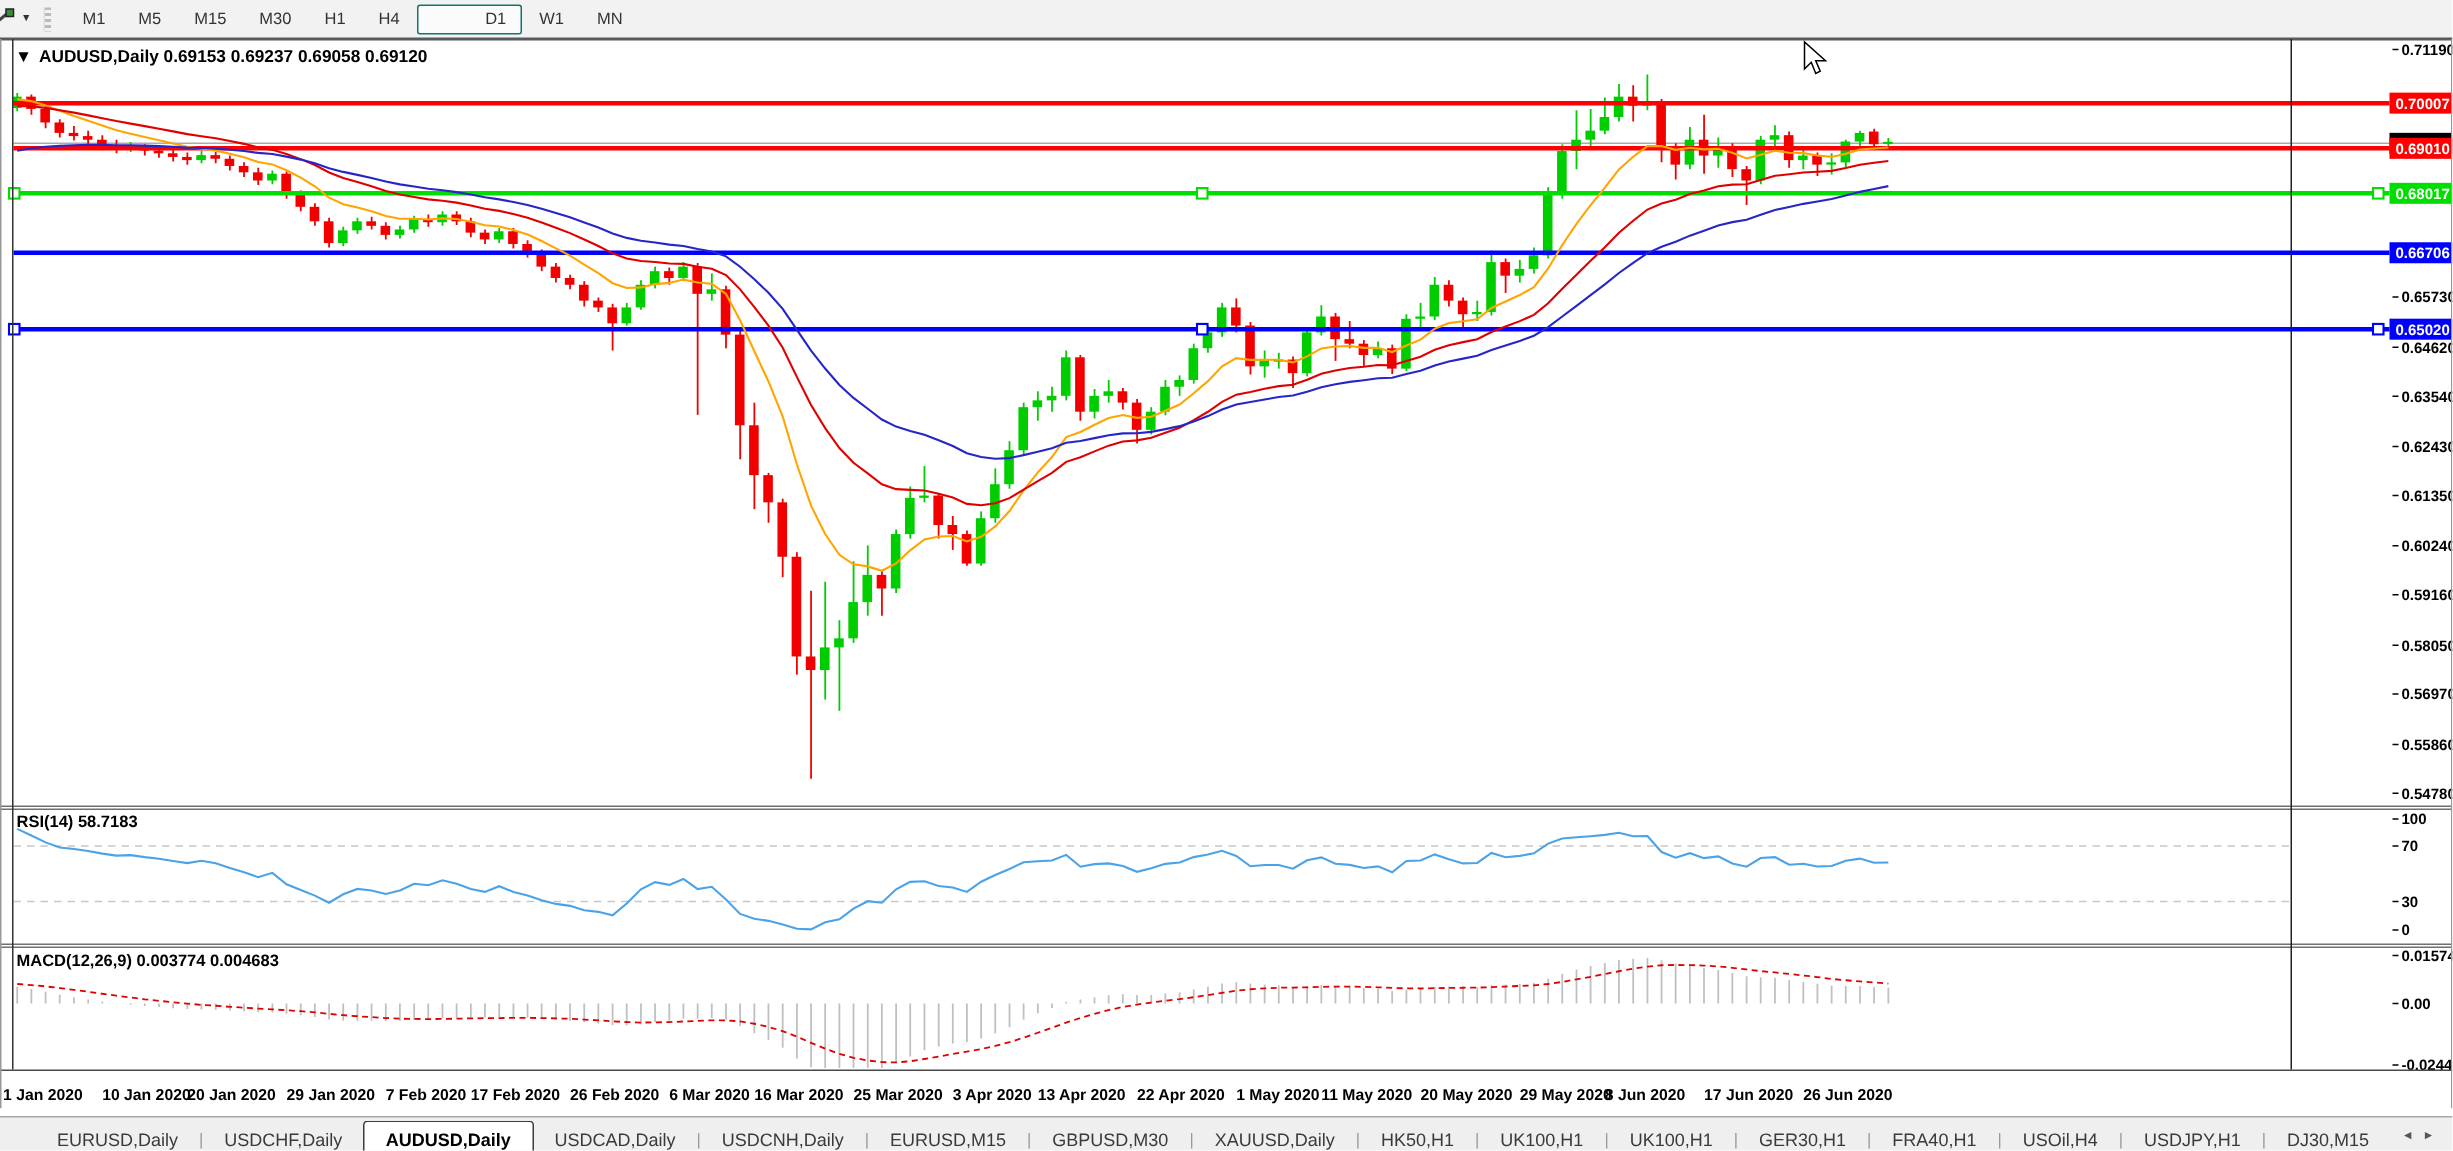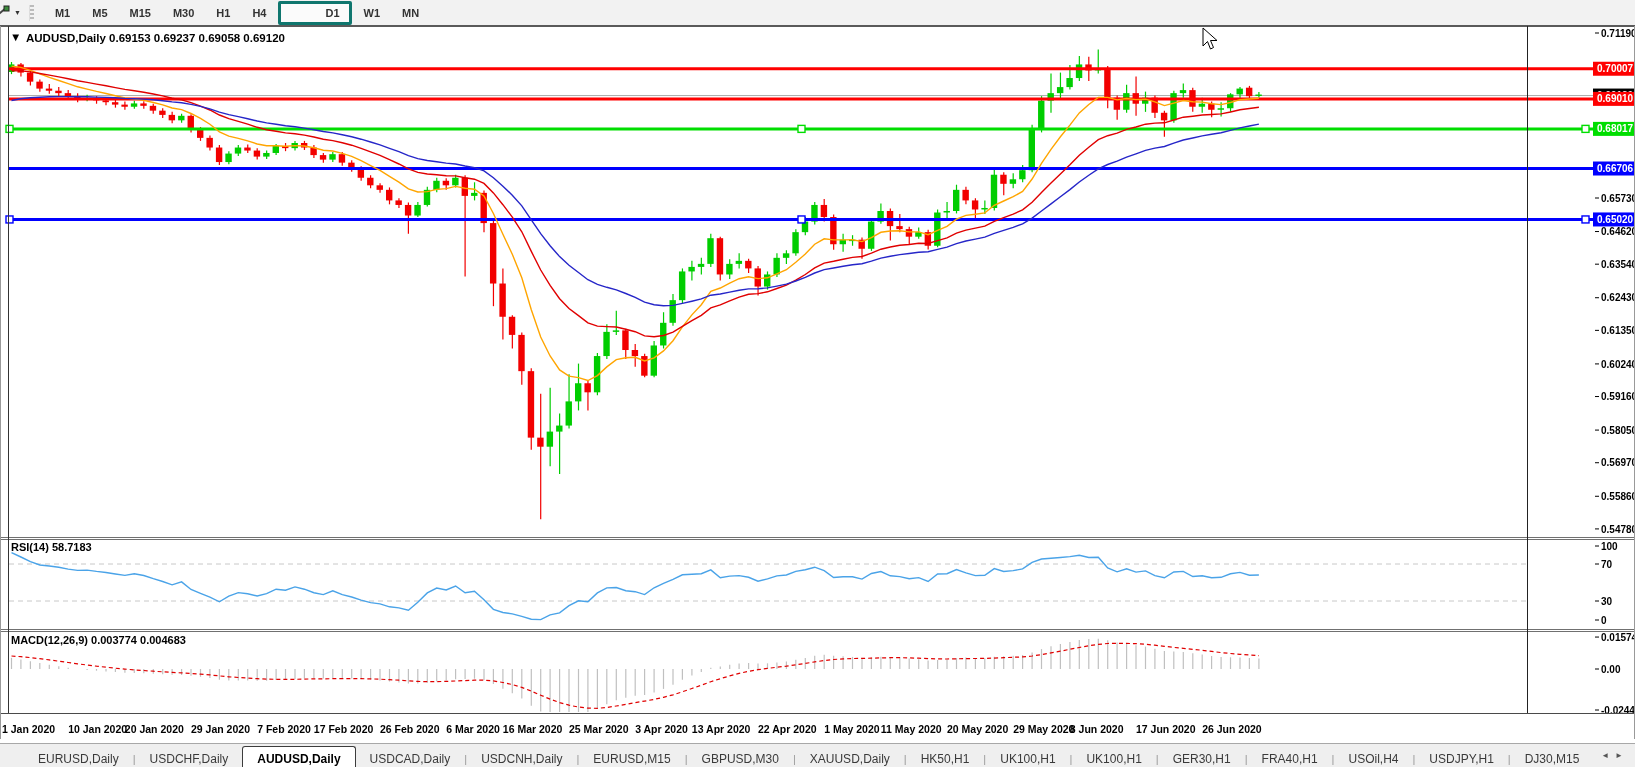--- a/index.html
+++ b/index.html
@@ -3,22 +3,22 @@
 <meta charset="utf-8">
 <style>
   html,body{margin:0;padding:0;background:#fff;width:1635px;height:767px;overflow:hidden;
     font-family:"Liberation Sans",sans-serif;-webkit-font-smoothing:antialiased;}
   .app{width:1635px;height:767px;position:relative;background:#fff;}
   
   .toolbar{height:26px;background:#f2f2f2;display:flex;align-items:center;border-bottom:1px solid #5a5a5a;box-sizing:border-box;}
   .tool-icon{width:16px;height:18px;margin-left:-4px;display:flex;align-items:center;}
   .caret{font-size:7px;color:#333;margin:0 6px 0 2px;}
   .grip{width:4px;height:16px;margin:0 10px 0 2px;background:repeating-linear-gradient(#bbb 0 2px,#f2f2f2 2px 4px);border-left:1px solid #ddd;}
-  .tf-btn{font-size:11px;font-weight:700;color:#333;padding:3px 9px;margin:0 1px;border:1px solid transparent;border-radius:2px;cursor:default;}
-  .tf-btn.active{background:#fbfbfb;border:3px solid #0f766e;padding-left:44px;}
+  .tf-btn{font-size:11px;font-weight:400;color:#333;padding:3px 9px;margin:0 1px;border:1px solid transparent;border-radius:2px;cursor:default;}
+  .tf-btn.active{background:#fbfbfb;border:1px solid #0f766e;padding-left:44px;}
   
   svg text{font-family:"Liberation Sans",sans-serif;}
   .ax{font-size:10px;font-weight:700;fill:#000;}
   .badge-t{font-size:10px;font-weight:700;fill:#fff;}
   .dt{font-size:10.5px;font-weight:700;fill:#000;}
   .ind{font-size:11px;font-weight:700;fill:#000;}
   .title-t{font-size:11.5px;font-weight:700;fill:#000;}
   
   .tabbar{height:28px;background:#efefef;border-top:1px solid #a8a8a8;display:flex;align-items:flex-end;position:relative;box-sizing:border-box;}
   .tabs{display:flex;align-items:flex-end;padding-left:24px;height:100%;}

